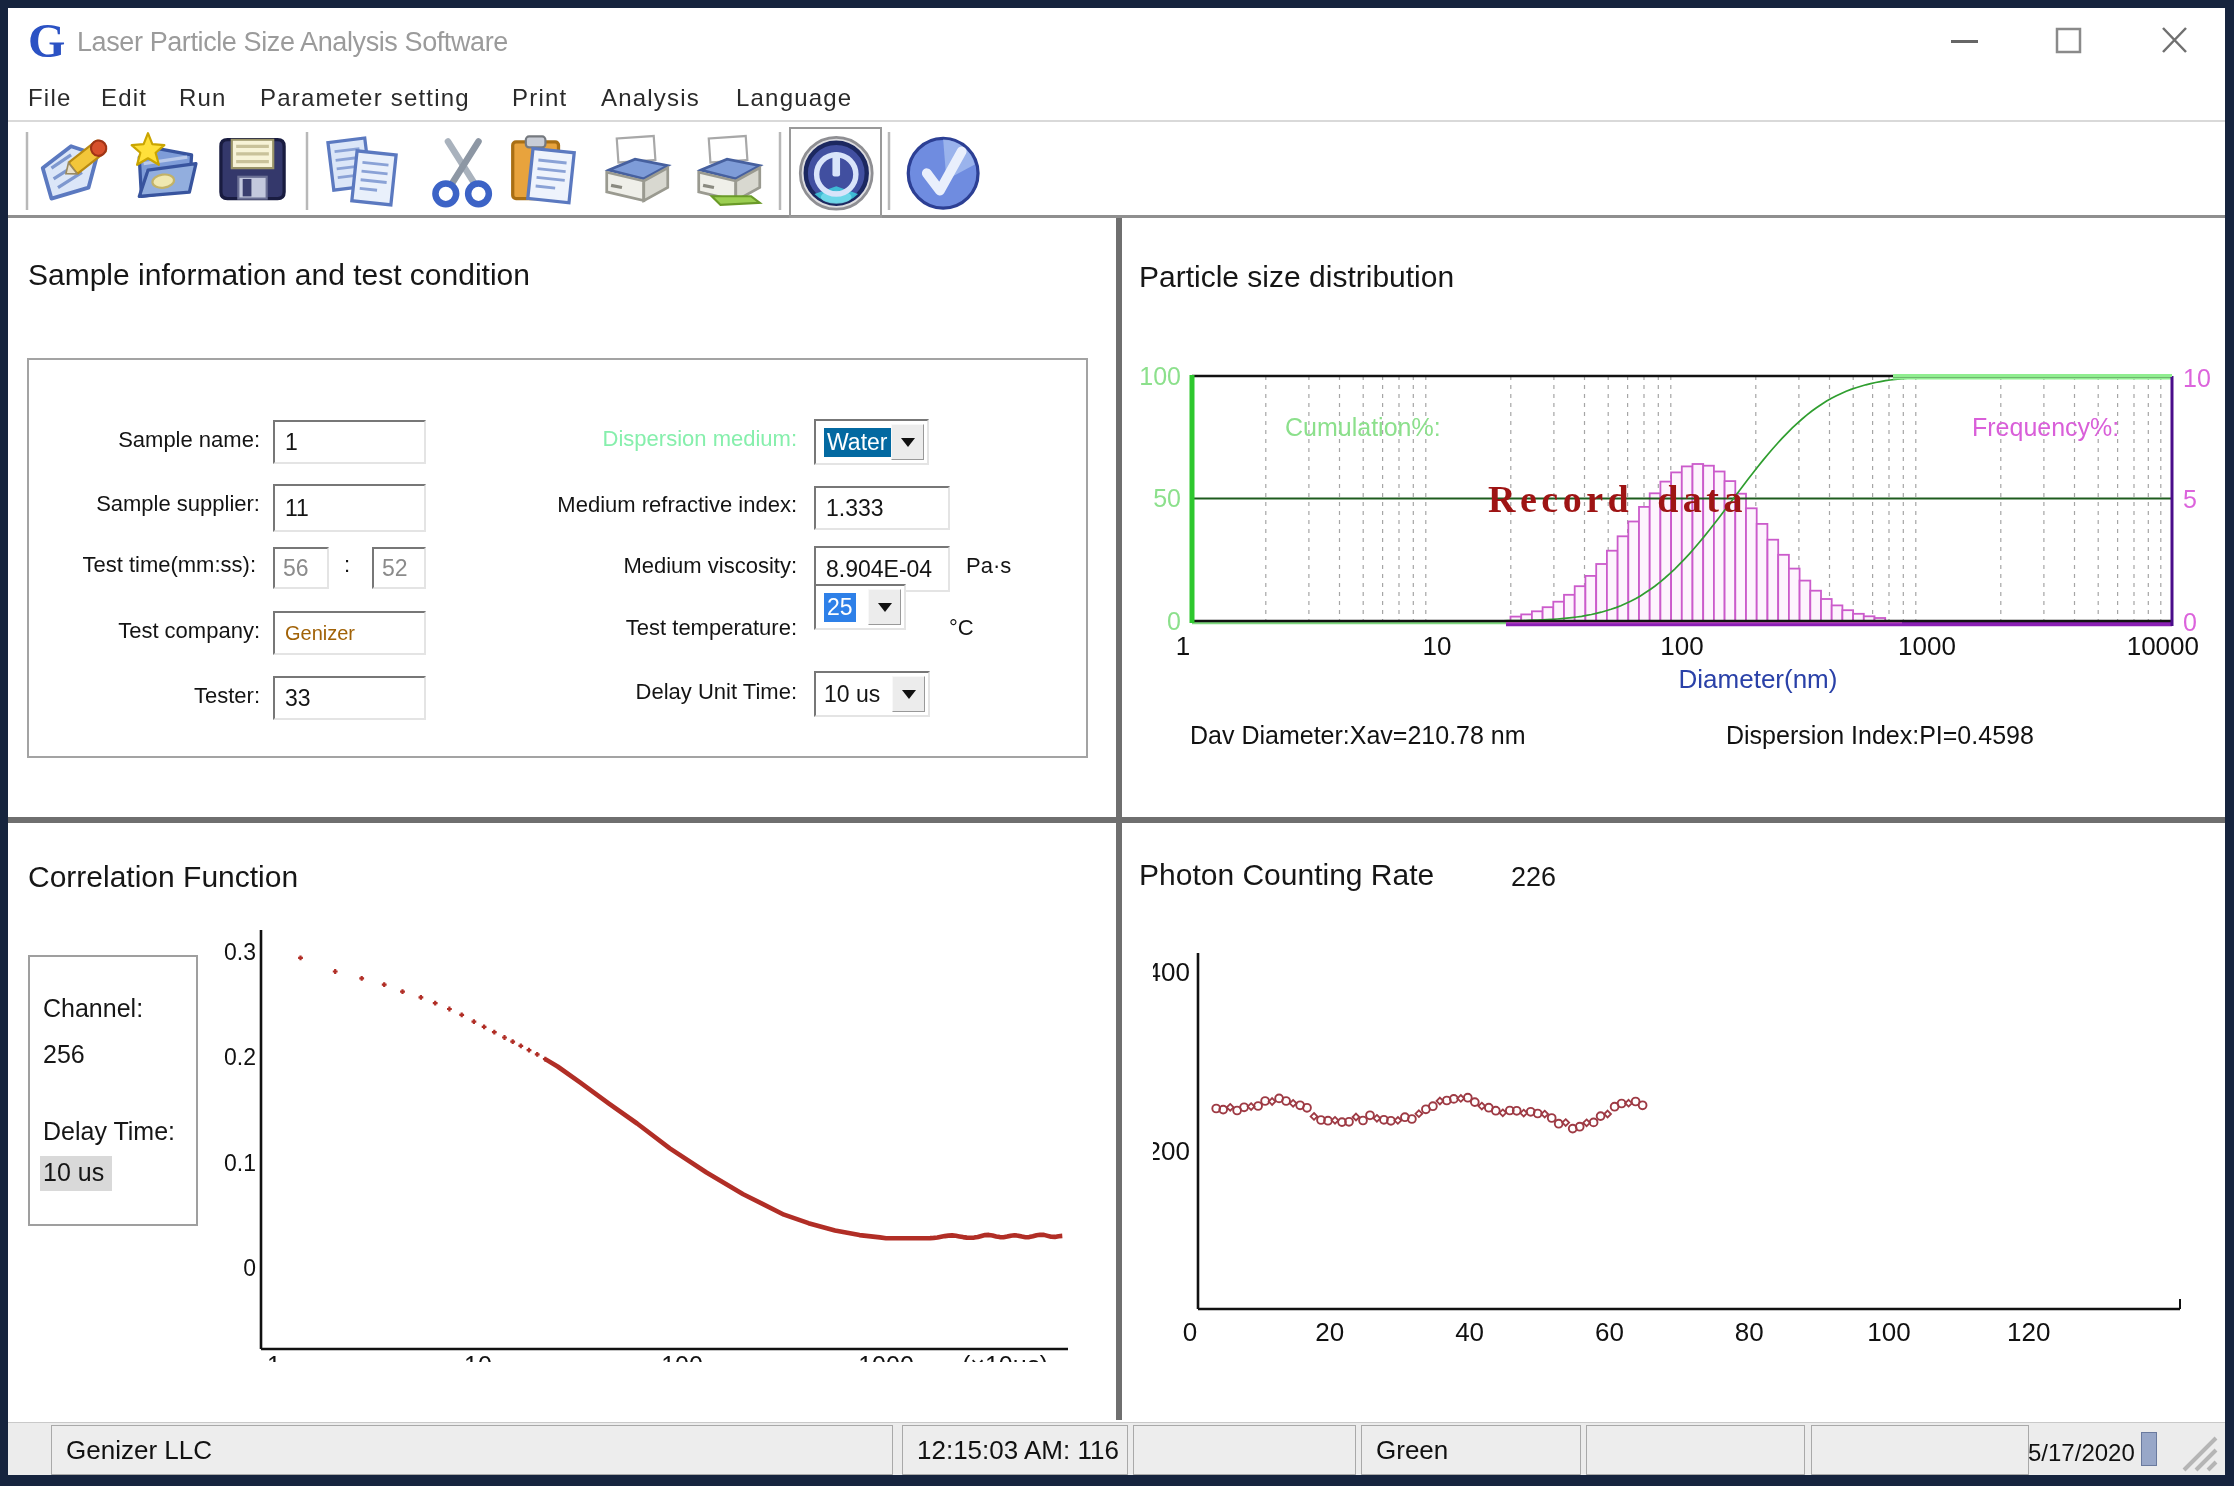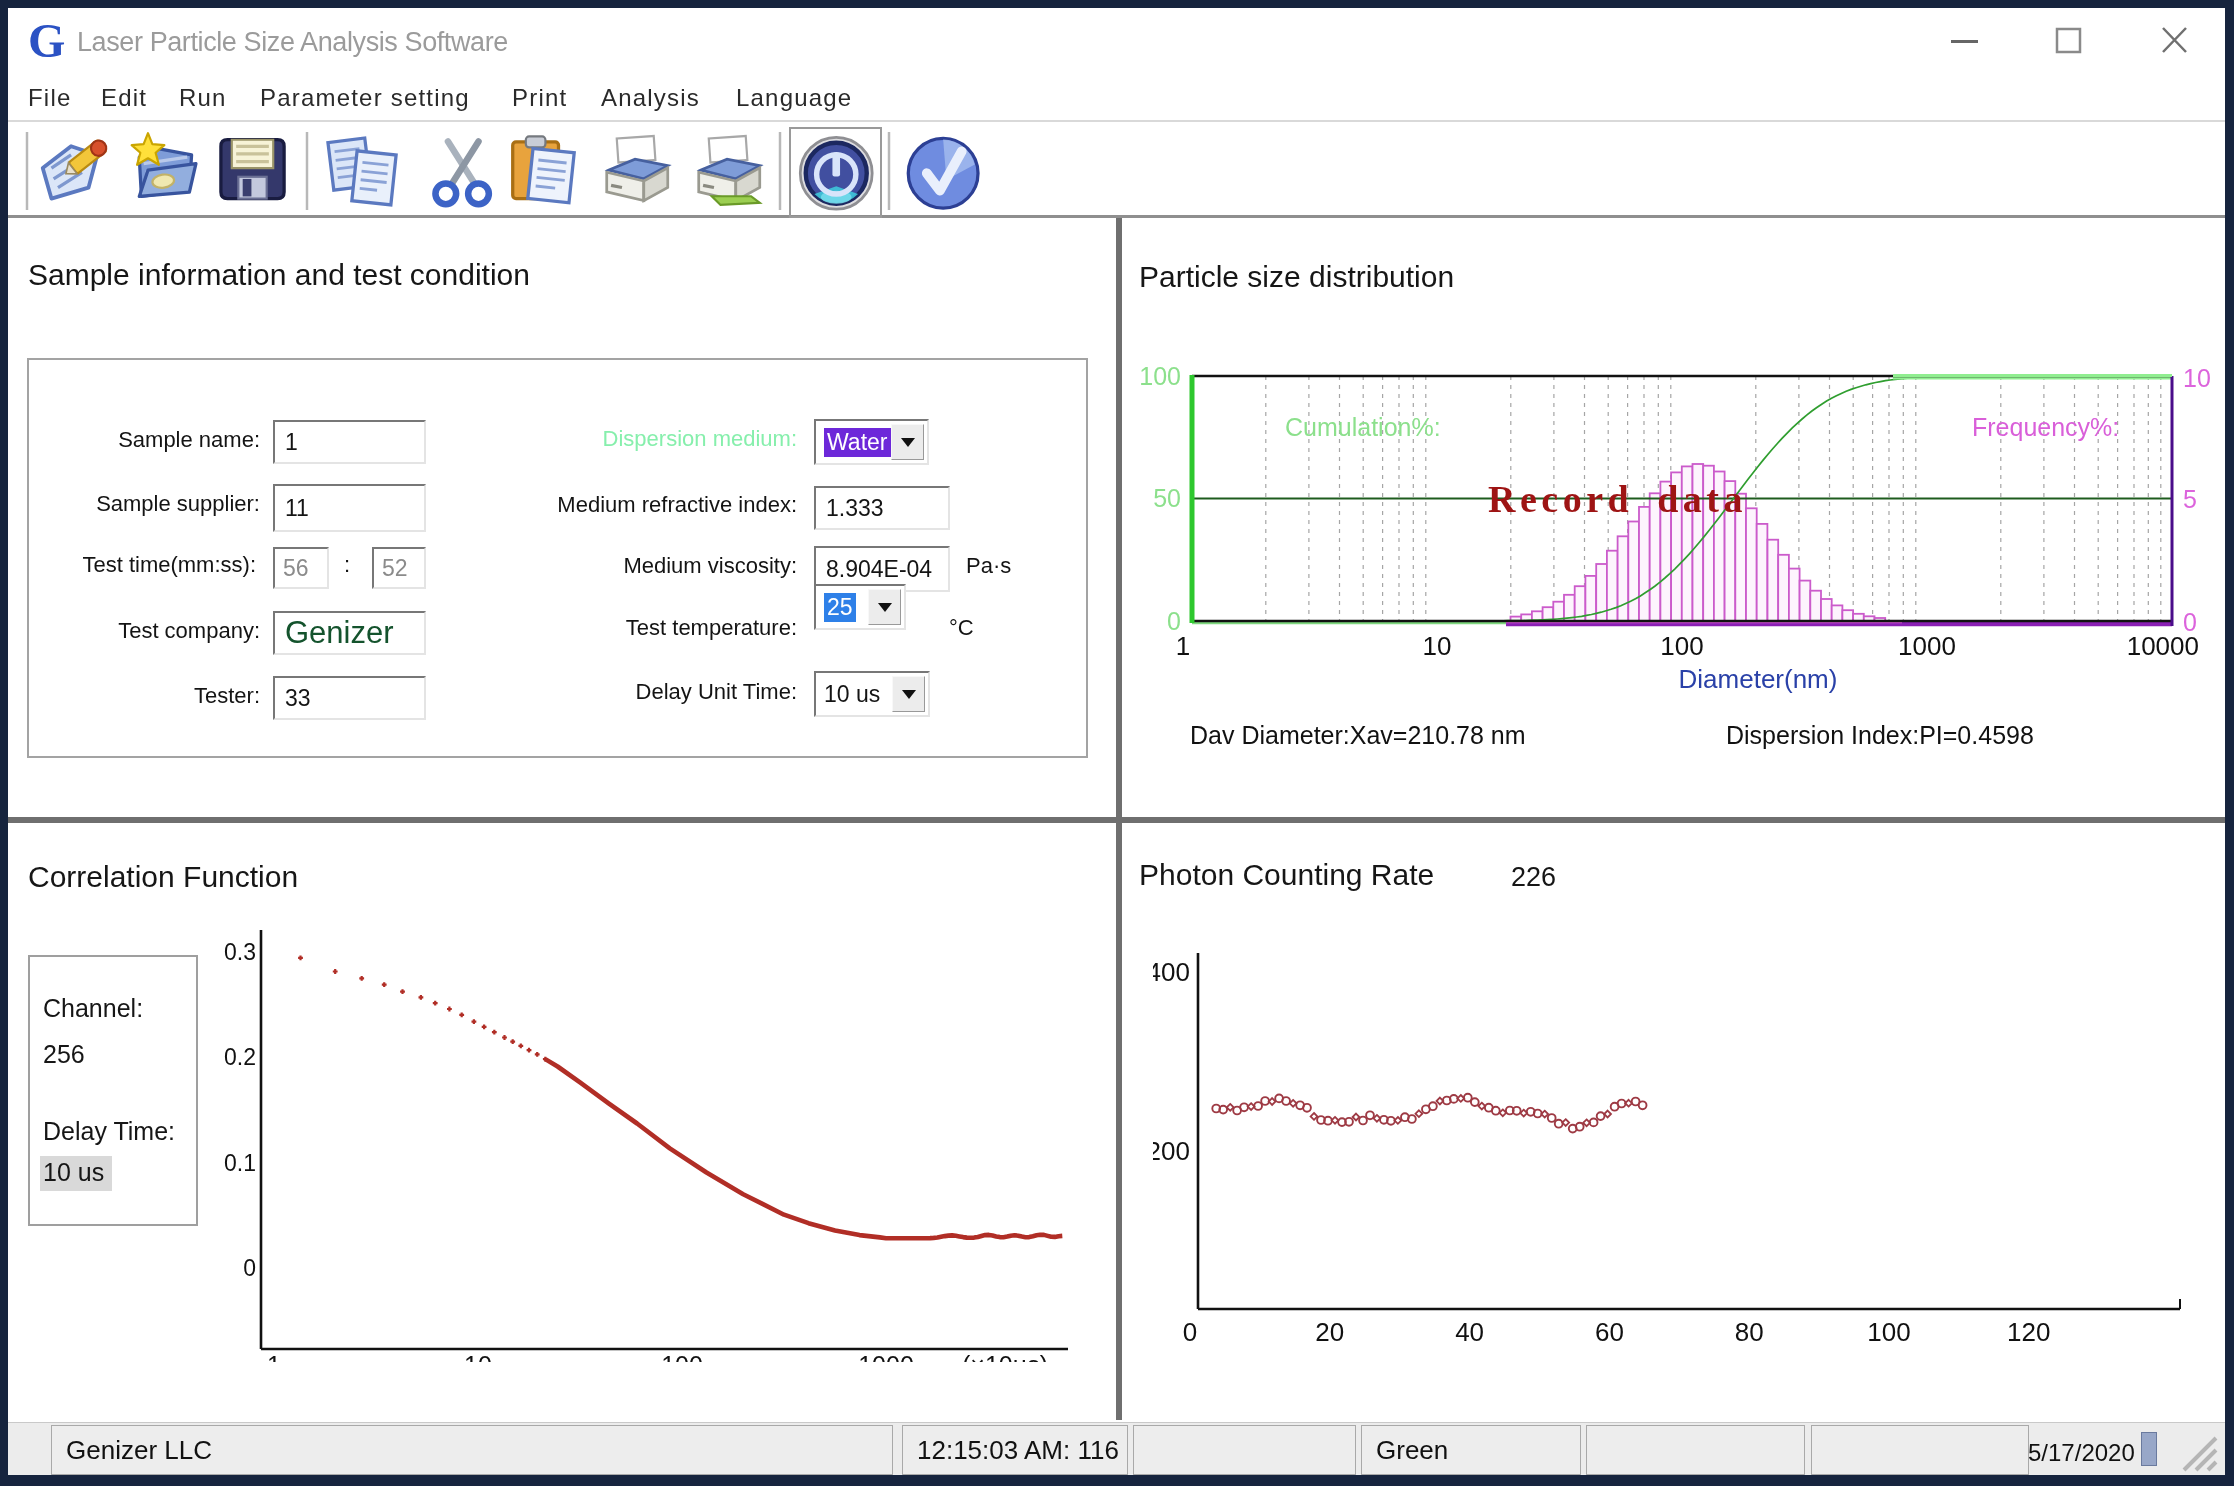--- a/index.html
+++ b/index.html
@@ -53,32 +53,32 @@
     <span style="color:#141414;font-size:23px;margin-left:10px">11</span>
   </div>
 <div class="inp" style="left:273px;top:547px;width:56px;height:42px">
     <span style="color:#8b8b8b;font-size:23px;margin-left:8px">56</span>
   </div>
 <div class="inp" style="left:372px;top:547px;width:54px;height:42px">
     <span style="color:#8b8b8b;font-size:23px;margin-left:8px">52</span>
   </div>
 <div class="lb" style="left:344px;top:552px;font-size:22px;color:#141414">:</div>
 <div class="inp" style="left:273px;top:611px;width:153px;height:44px">
-    <span style="color:#14532d;font-size:31px;margin-left:10px">Genizer</span>
+    <span style="color:#a16207;font-size:20px;margin-left:10px">Genizer</span>
   </div>
 <div class="inp" style="left:273px;top:676px;width:153px;height:44px">
     <span style="color:#141414;font-size:23px;margin-left:10px">33</span>
   </div>
 <div class="lb" style="right:1437px;top:426px;font-size:22px;color:#86efac">Dispersion medium:</div>
 <div class="lb" style="right:1437px;top:492px;font-size:22px;color:#141414">Medium refractive index:</div>
 <div class="lb" style="right:1437px;top:553px;font-size:22px;color:#141414">Medium viscosity:</div>
 <div class="lb" style="right:1437px;top:615px;font-size:22px;color:#141414">Test temperature:</div>
 <div class="lb" style="right:1437px;top:679px;font-size:22px;color:#141414">Delay Unit Time:</div>
 <div class="inp" style="left:814px;top:419px;width:115px;height:46px">
-    <span style="font-size:23px;margin-left:8px;background:#6d28d9;color:#fff;padding:1px 3px">Water</span>
+    <span style="font-size:23px;margin-left:8px;background:#0369a1;color:#fff;padding:1px 3px">Water</span>
     <span class="cbtn" style="height:36px">
       <span class="arr"></span>
     </span>
   </div>
 <div class="inp" style="left:814px;top:486px;width:136px;height:44px">
     <span style="color:#141414;font-size:23px;margin-left:10px">1.333</span>
   </div>
 <div class="inp" style="left:814px;top:546px;width:136px;height:46px">
     <span style="color:#141414;font-size:23px;margin-left:10px">8.904E-04</span>
   </div>

